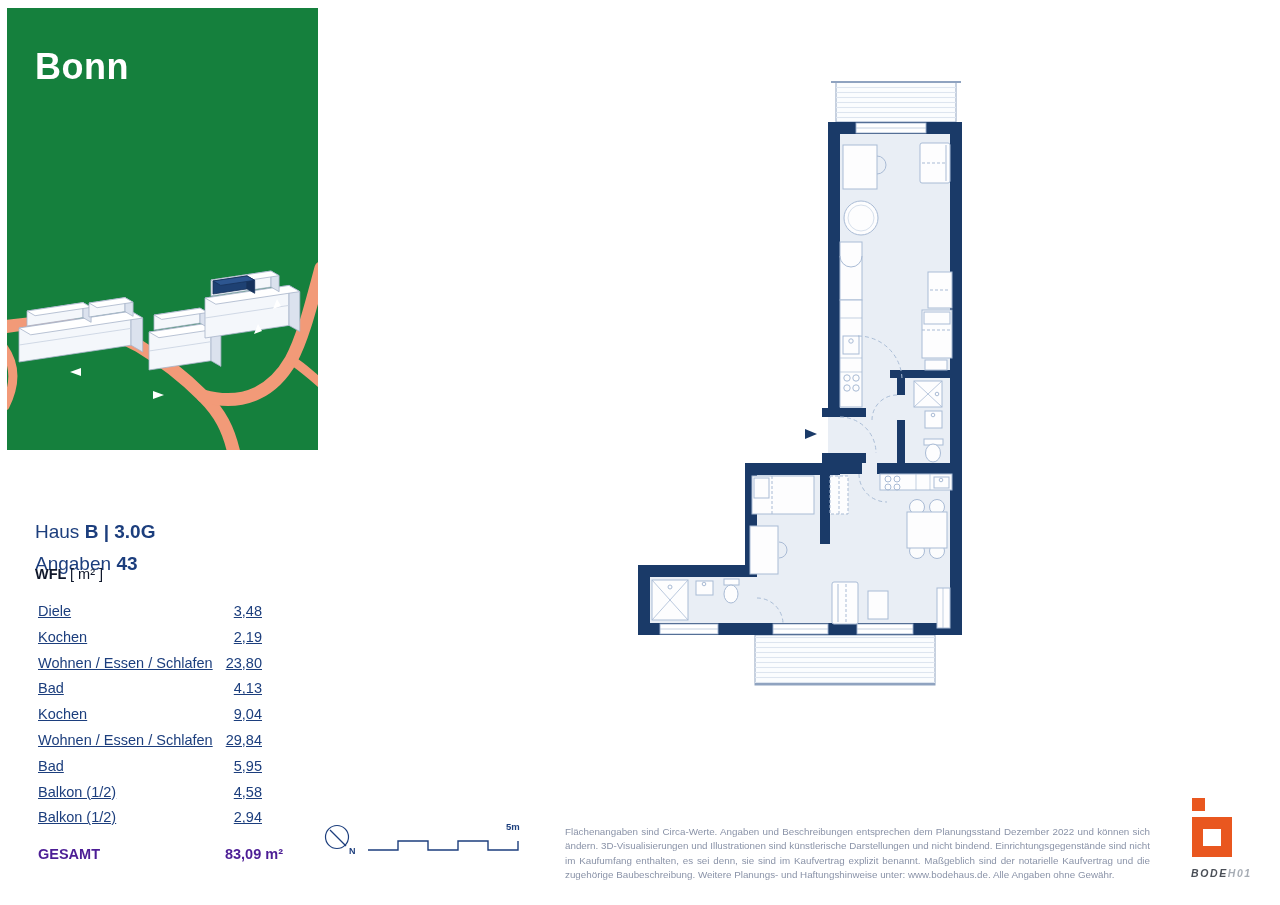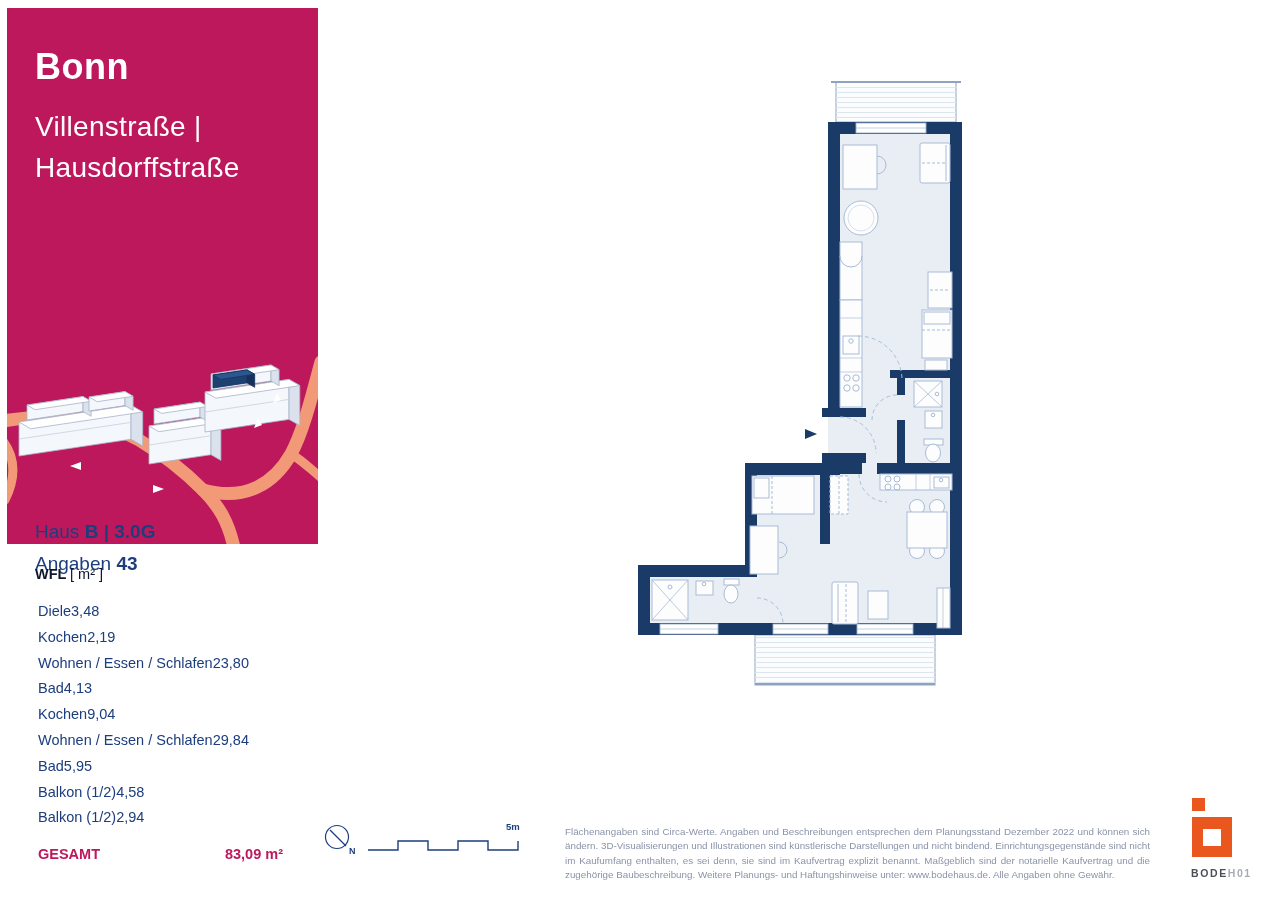--- a/index.html
+++ b/index.html
@@ -1,60 +1,56 @@
 <!DOCTYPE html>
 <html><head>
 <meta charset="utf-8">
 <style>
   html,body{margin:0;padding:0;background:#fff;}
   body{width:1280px;height:905px;position:relative;font-family:"Liberation Sans",sans-serif;overflow:hidden;}
   .abs{position:absolute;}
 
   
-  #orange-panel{left:7px;top:8px;width:311px;height:536px;background:#be185d;overflow:hidden;}
+  #orange-panel{left:7px;top:8px;width:311px;height:442px;background:#15803d;overflow:hidden;}
   #city-title{left:28px;top:38px;color:#fff;font-size:36px;font-weight:600;letter-spacing:.5px;}
   #street-block{left:28px;top:98px;color:#fff;font-size:28px;font-weight:400;line-height:41px;letter-spacing:.3px;}
   #site-illustration{left:0;bottom:0;width:311px;height:240px;}
 
   
   #unit-block{left:35px;top:480px;color:#1C3E7D;font-size:19px;line-height:32px;margin-top:36px;}
   #unit-block b{margin-left:.28em;}
 
   
   #wfl-header{left:35px;top:566px;width:248px;text-align:left;color:#0f172a;font-size:14.5px;}
   #wfl-header .u{margin-left:.25em;font-weight:400;}
   #area-table{left:38px;top:603px;width:224px;color:#1C3E7D;font-size:14.5px;}
-  .arow{display:flex;align-items:baseline;height:25.8px;}
-  #total-row{left:38px;top:846px;width:245px;display:flex;justify-content:space-between;color:#be185d;font-size:14.5px;font-weight:700;}
+  .arow{display:flex;justify-content:space-between;align-items:baseline;height:25.8px;text-decoration:underline;}
+  #total-row{left:38px;top:846px;width:245px;display:flex;justify-content:space-between;color:#4c1d95;font-size:14.5px;font-weight:700;}
 
   
   #north-svg{left:322px;top:820px;}
   #scale-svg{left:366px;top:818px;}
   #floorplan-svg{left:600px;top:60px;}
 
   
   #disclaimer{left:565px;top:813px;width:585px;font-size:9.8px;line-height:14.4px;color:#8A93A8;text-align:justify;margin-top:12px;}
 
   
   #logo{left:1186px;top:794px;width:70px;height:92px;}
   #logo .sq-small{position:absolute;left:6px;top:4px;width:13px;height:13px;background:#E9571F;}
   #logo .sq-big{position:absolute;left:6px;top:23px;width:40px;height:40px;background:#E9571F;}
   #logo .sq-hole{position:absolute;left:11px;top:12px;width:18px;height:17px;background:#fff;}
-  #logo .brand{position:absolute;left:5px;top:73px;font-size:10.5px;font-weight:700;letter-spacing:1.6px;color:#4A4F57;white-space:nowrap;}
+  #logo .brand{position:absolute;left:5px;top:73px;font-size:10.5px;font-weight:700;letter-spacing:1.6px;color:#4A4F57;white-space:nowrap;font-style:italic;}
   #logo .brand .lt{color:#A7ADB5;}
 </style>
 </head>
 <body>
 
 <div id="orange-panel" class="abs">
   <div id="city-title" class="abs">Bonn</div>
-  <div id="street-block" class="abs">
-    <div>Villenstraße |</div>
-    <div>Hausdorffstraße</div>
-  </div>
 
   <svg id="site-illustration" class="abs" viewBox="0 0 311 240">
     <g fill="none" stroke="#F29A78" stroke-linecap="round">
       <path stroke-width="13" d="M-10 118 C 45 108, 95 114, 132 136 C 162 154, 180 170, 196 186 C 212 202, 222 218, 228 248"></path>
       <path stroke-width="13" d="M196 186 C 240 198, 268 178, 284 150 C 296 128, 304 95, 314 58"></path>
       <path stroke-width="9" d="M284 150 C 298 158, 308 170, 320 178"></path>
       <path stroke-width="9" d="M-8 132 C 8 150, 10 172, -2 196"></path>
     </g>
 
     <g stroke="#A7B4C9" stroke-width="0.8" stroke-linejoin="round">

